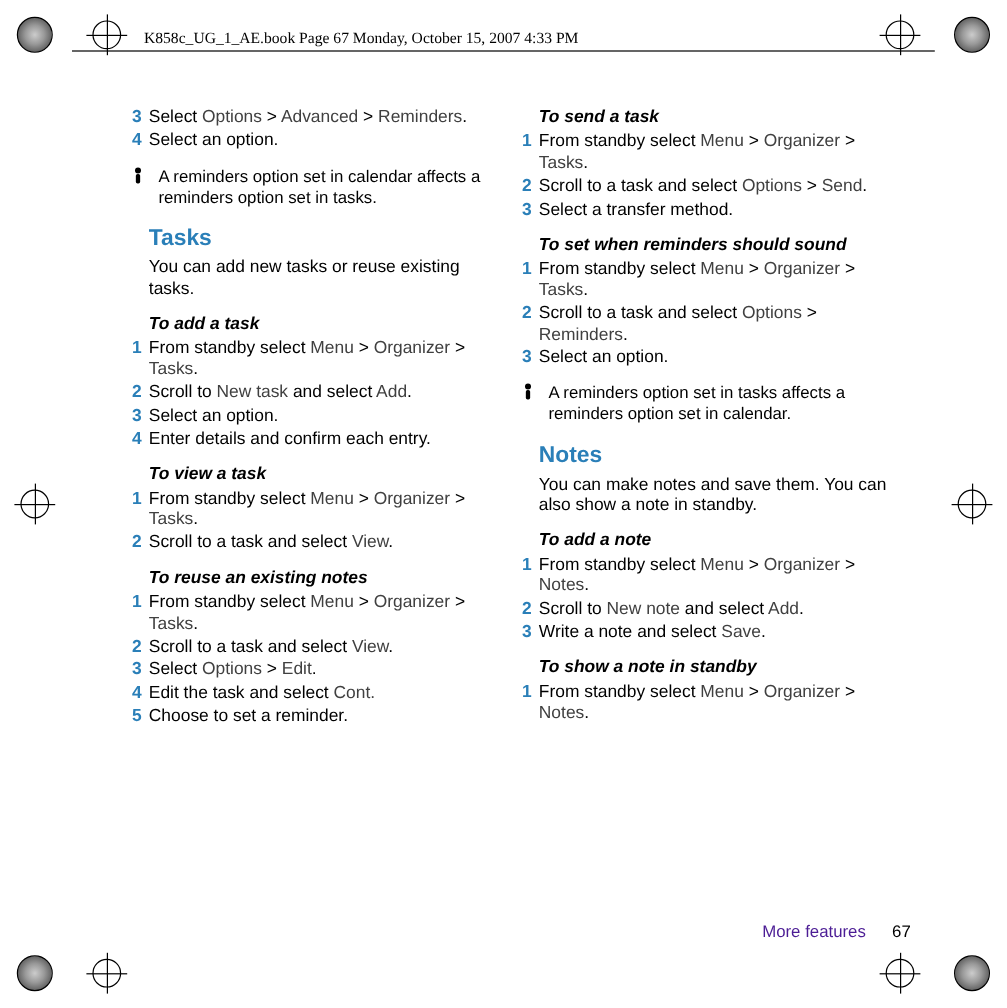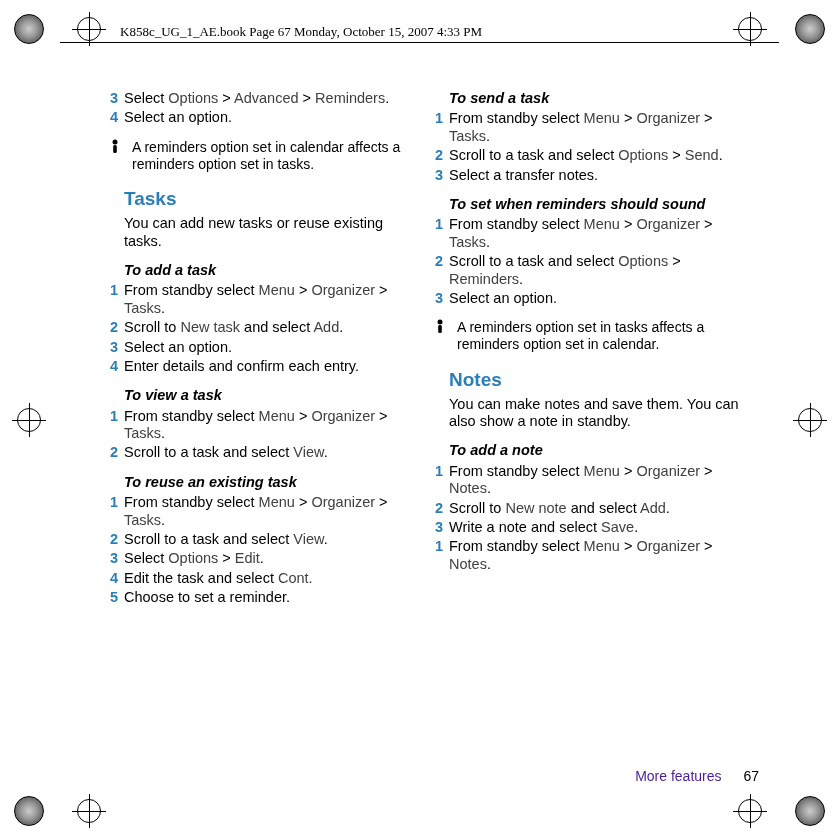--- a/index.html
+++ b/index.html
@@ -210,21 +210,21 @@
     <div class="sub-heading">To view a task</div>
     <div class="num-item">
       <span class="num">1</span>
       <span class="num-text"><span>From standby select </span><span class="link">Menu</span><span> &gt; </span><span class="link">Organizer</span><span> &gt; </span><span class="link">Tasks</span><span>.</span></span>
     </div>
     <div class="num-item">
       <span class="num">2</span>
       <span class="num-text"><span>Scroll to a task and select </span><span class="link">View</span><span>.</span></span>
     </div>
 
-    <div class="sub-heading">To reuse an existing task</div>
+    <div class="sub-heading">To reuse an existing notes</div>
     <div class="num-item">
       <span class="num">1</span>
       <span class="num-text"><span>From standby select </span><span class="link">Menu</span><span> &gt; </span><span class="link">Organizer</span><span> &gt; </span><span class="link">Tasks</span><span>.</span></span>
     </div>
     <div class="num-item">
       <span class="num">2</span>
       <span class="num-text"><span>Scroll to a task and select </span><span class="link">View</span><span>.</span></span>
     </div>
     <div class="num-item">
       <span class="num">3</span>
@@ -245,21 +245,21 @@
     <div class="num-item">
       <span class="num">1</span>
       <span class="num-text"><span>From standby select </span><span class="link">Menu</span><span> &gt; </span><span class="link">Organizer</span><span> &gt; </span><span class="link">Tasks</span><span>.</span></span>
     </div>
     <div class="num-item">
       <span class="num">2</span>
       <span class="num-text"><span>Scroll to a task and select </span><span class="link">Options</span><span> &gt; </span><span class="link">Send</span><span>.</span></span>
     </div>
     <div class="num-item">
       <span class="num">3</span>
-      <span class="num-text">Select a transfer notes.</span>
+      <span class="num-text">Select a transfer method.</span>
     </div>
 
 
     <div class="sub-heading">To set when reminders should sound</div>
     <div class="num-item">
       <span class="num">1</span>
       <span class="num-text"><span>From standby select </span><span class="link">Menu</span><span> &gt; </span><span class="link">Organizer</span><span> &gt; </span><span class="link">Tasks</span><span>.</span></span>
     </div>
     <div class="num-item">
       <span class="num">2</span>
@@ -290,20 +290,21 @@
     </div>
     <div class="num-item">
       <span class="num">2</span>
       <span class="num-text"><span>Scroll to </span><span class="link">New note</span><span> and select </span><span class="link">Add</span><span>.</span></span>
     </div>
     <div class="num-item">
       <span class="num">3</span>
       <span class="num-text"><span>Write a note and select </span><span class="link">Save</span><span>.</span></span>
     </div>
 
+    <div class="sub-heading">To show a note in standby</div>
     <div class="num-item">
       <span class="num">1</span>
       <span class="num-text"><span>From standby select </span><span class="link">Menu</span><span> &gt; </span><span class="link">Organizer</span><span> &gt; </span><span class="link">Notes</span><span>.</span></span>
     </div>
   </div>
 </div>
 
 <div class="footer">
   <span class="footer-label">More features</span>
   <span class="footer-num">67</span>

